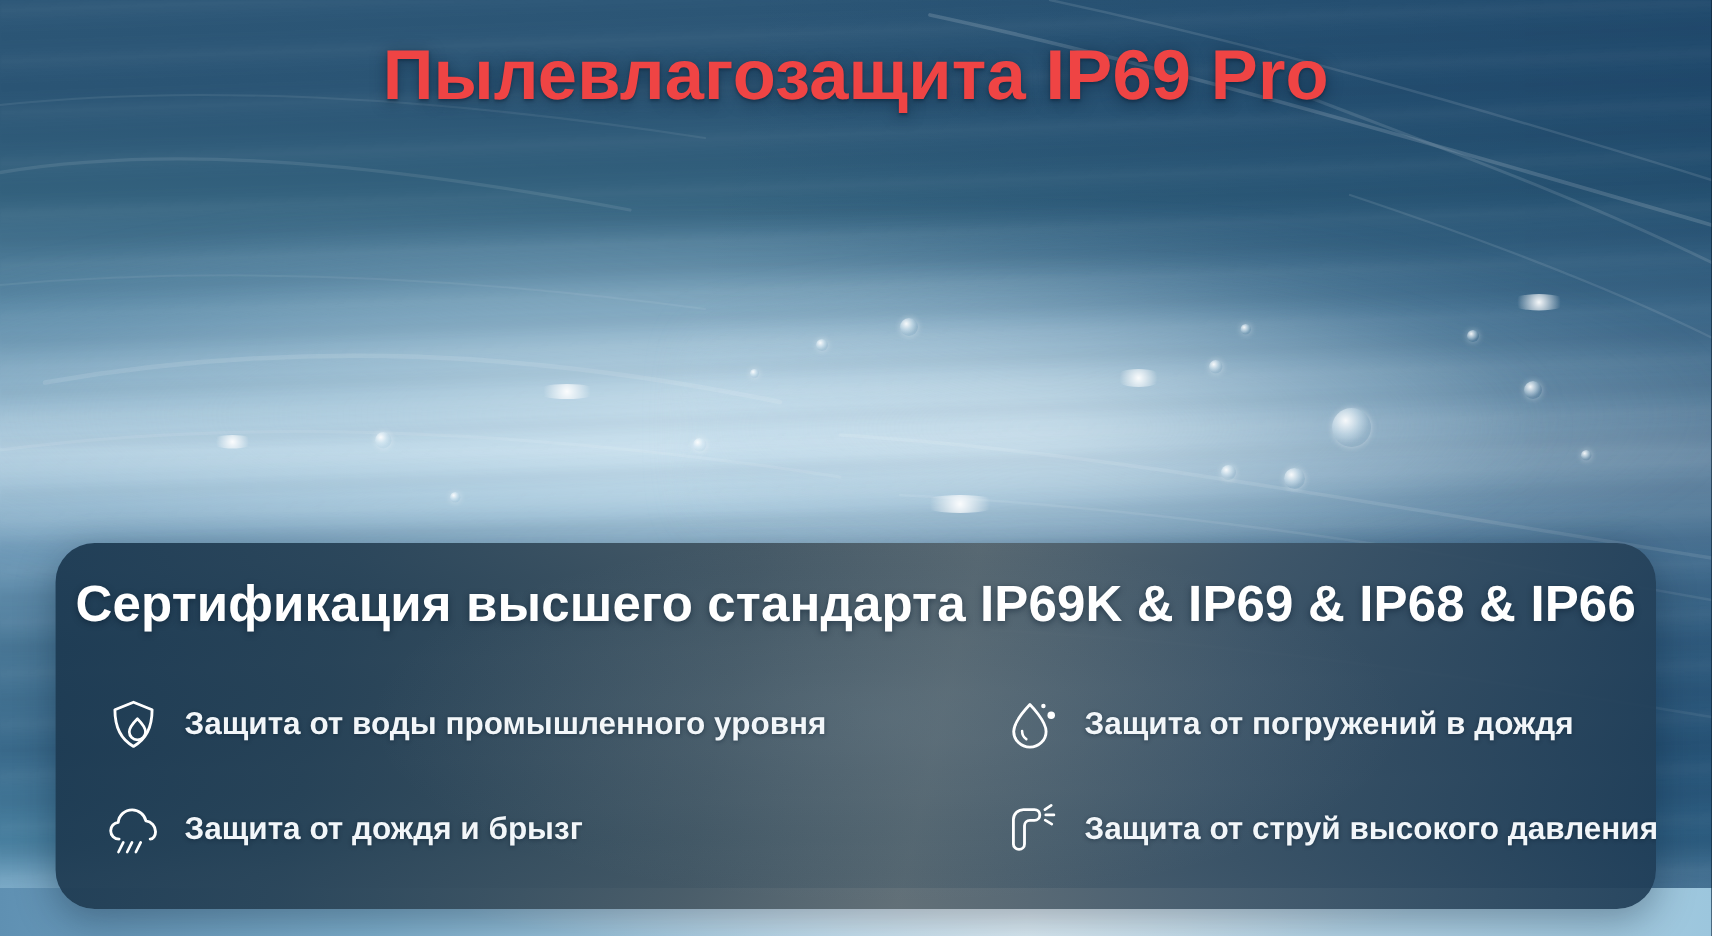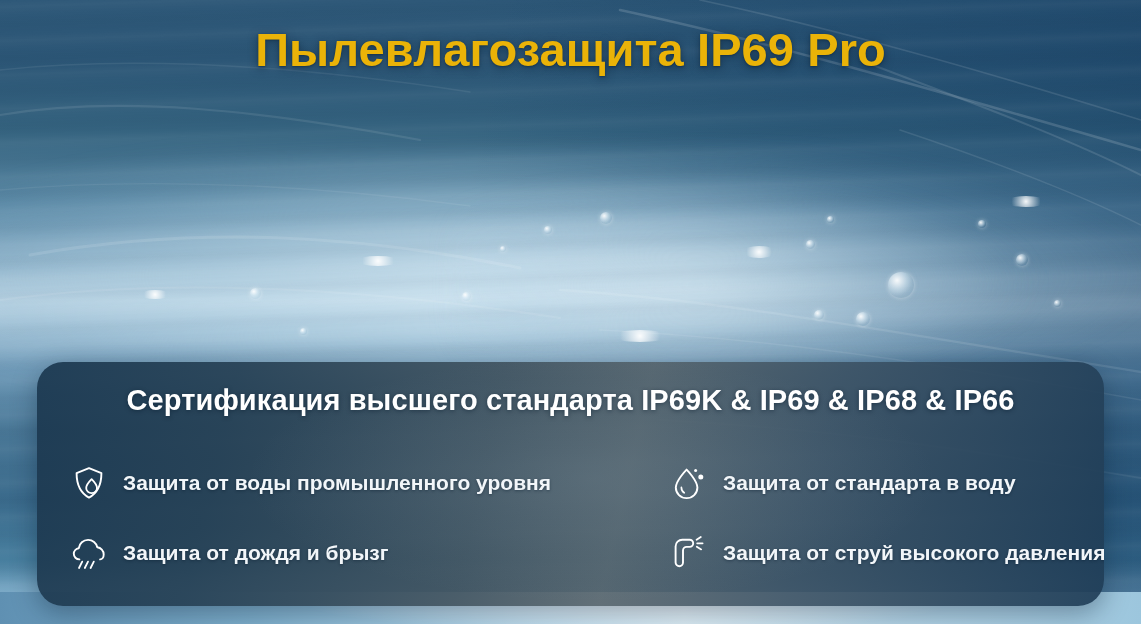--- a/index.html
+++ b/index.html
@@ -110,21 +110,21 @@
   .bottom-glow::after{
     content:"";position:absolute;inset:0;
     background:radial-gradient(ellipse 40% 120% at 55% 40%,rgba(255,255,255,.55),rgba(255,255,255,0) 70%);
   }
 
   
   .title{
     position:absolute;left:0;right:0;top:22px;
     text-align:center;
     font-size:47px;font-weight:bold;
-    color:#eab308;
+    color:#ef4444;
     letter-spacing:.1px;
     text-shadow:0 2px 10px rgba(8,30,52,.55), 0 1px 2px rgba(8,30,52,.45);
     white-space:nowrap;
   }
 
   
   .panel{
     position:absolute;
     left:37px;top:362px;
     width:1067px;height:244px;
@@ -142,21 +142,21 @@
   }
   .panel::before{
     content:"";position:absolute;inset:0;
     background:radial-gradient(ellipse 45% 70% at 52% 48%,rgba(150,170,182,.20),rgba(0,0,0,0) 72%);
     pointer-events:none;
   }
 
   .panel-title{
     position:absolute;left:0;right:0;top:22px;
     text-align:center;
-    font-size:29px;font-weight:bold;color:#ffffff;
+    font-size:34px;font-weight:bold;color:#ffffff;
     letter-spacing:.1px;white-space:nowrap;
     text-shadow:0 1px 4px rgba(6,24,42,.5);
   }
 
   .features{
     position:absolute;
     left:34px;right:26px;top:86px;
     display:grid;
     grid-template-columns:600px 1fr;
     grid-template-rows:70px 70px;
@@ -255,21 +255,21 @@
 
       <div class="feature">
         <span class="ico">
           <svg viewBox="0 0 36 36" fill="none" stroke="#ffffff" stroke-width="1.9" stroke-linecap="round" stroke-linejoin="round" aria-hidden="true">
             <path d="M15.6 4.6 C15.6 4.6 4.8 15.6 4.8 22.6 C4.8 28.5 9.7 33.1 15.6 33.1 C21.5 33.1 26.4 28.5 26.4 22.6 C26.4 15.6 15.6 4.6 15.6 4.6 Z"></path>
             <path d="M10.4 22.4 C10.4 24.9 11.6 26.8 13.2 27.8" stroke-width="1.7"></path>
             <circle cx="29.8" cy="11.9" r="2.5" fill="#ffffff" stroke="none"></circle>
             <circle cx="24.6" cy="5.6" r="1.5" fill="#ffffff" stroke="none"></circle>
           </svg>
         </span>
-        <span class="txt">Защита от стандарта в воду</span>
+        <span class="txt">Защита от погружений в дождя</span>
       </div>
 
       <div class="feature">
         <span class="ico">
           <svg viewBox="0 0 36 36" fill="none" stroke="#ffffff" stroke-width="1.9" stroke-linecap="round" stroke-linejoin="round" aria-hidden="true">
             <path d="M8.4 24.4 C5.2 24.4 2.8 21.9 2.8 18.8 C2.8 15.9 5 13.5 7.8 13.2 C8.3 8.5 12.3 4.9 17.1 4.9 C21.6 4.9 25.4 8.1 26.3 12.3 C29.9 12.7 32.7 15.8 32.7 19.5 C32.7 22.2 31.2 24.4 29.1 24.4"></path>
             <path d="M11.2 26.6 L8.0 33.0" stroke-width="1.8"></path>
             <path d="M17.0 26.6 L13.8 33.0" stroke-width="1.8"></path>
             <path d="M22.8 26.6 L19.6 33.0" stroke-width="1.8"></path>
           </svg>

